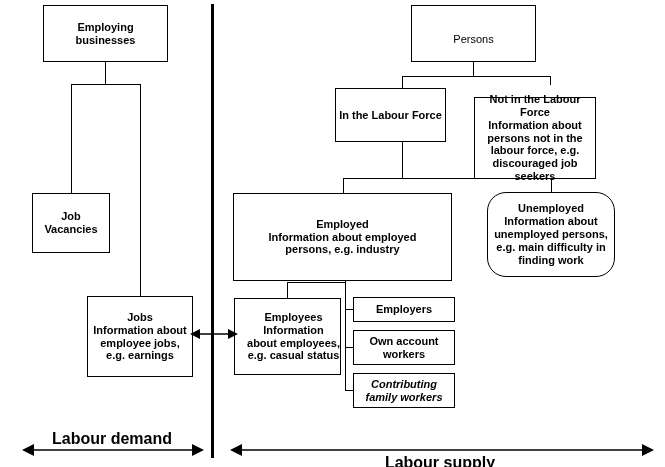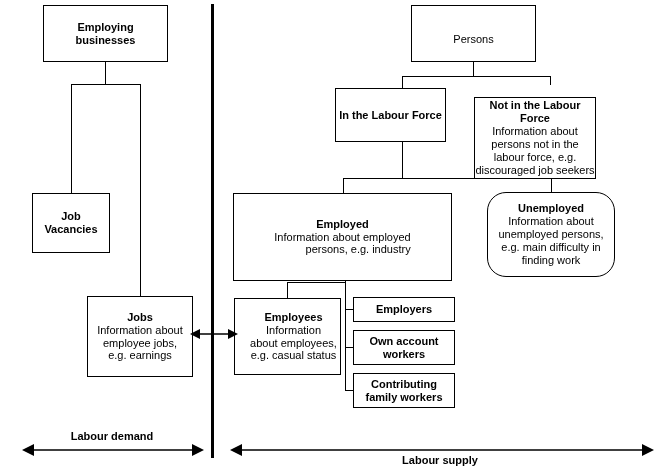--- a/index.html
+++ b/index.html
@@ -21,34 +21,34 @@
     display:flex;
     flex-direction:column;
     align-items:center;
     justify-content:center;
     text-align:center;
     line-height:1.18;
     z-index:5;
   }
   .box .ttl{font-weight:bold;font-size:11px;white-space:pre-line;}
   .box .ttl.reg{font-weight:normal;margin-top:12px;}
-  .box .desc{font-weight:normal;font-size:11px;white-space:pre-line;}
+  .box .desc{font-weight:bold;font-size:11px;white-space:pre-line;}
 
   
   .ln{position:absolute;background:#000;z-index:2;}
   .vl{width:1px;}
   .hl{height:1px;}
 
   
   .divider{position:absolute;background:#000;width:3px;z-index:8;}
 
   
   .axlabel{
     position:absolute;
-    font-size:11px;font-weight:bold;
+    font-size:16px;font-weight:bold;
     text-align:center;
     z-index:6;
     white-space:nowrap;
   }
   .arrowsvg{position:absolute;z-index:6;}
 </style>
 </head>
 <body>
 
 <div id="stage">
@@ -109,21 +109,21 @@
 labour force, e.g.
 discouraged job seekers</div>
   </div>
 
   <div class="ln vl" style="left:402px;top:142px;width:1px;height:36px;"></div>
 
   <div class="ln hl" style="left:343px;top:178px;width:209px;height:1px;"></div>
   <div class="ln vl" style="left:343px;top:178px;width:1px;height:15px;"></div>
   <div class="ln vl" style="left:551px;top:178px;width:1px;height:14px;"></div>
 
-  <div class="box" style="left:233px;top:193px;width:219px;height:88px;text-align:right;">
+  <div class="box" style="left:233px;top:193px;width:219px;height:88px;">
     <div class="ttl">Employed</div>
     <div class="desc">Information about employed
 persons, e.g. industry</div>
   </div>
 
   <div class="box" style="left:487px;top:192px;width:128px;height:85px;border-radius:19px;">
     <div class="ttl">Unemployed</div>
     <div class="desc">Information about
 unemployed persons,
 e.g. main difficulty in
@@ -149,21 +149,21 @@
 
   <div class="box" style="left:353px;top:330px;width:102px;height:35px;">
     <div class="ttl">Own account
 workers</div>
   </div>
 
   <div class="box" style="left:353px;top:297px;width:102px;height:25px;">
     <div class="ttl">Employers</div>
   </div>
 
-  <div class="box" style="left:353px;top:373px;width:102px;height:35px;">
+  <div class="box" style="left:353px;top:373px;width:102px;height:35px;font-style:italic;">
     <div class="ttl">Contributing
 family workers</div>
   </div>
 
   <div class="axlabel" style="left:24px;top:430px;width:176px;">Labour demand</div>
   <svg class="arrowsvg" style="left:22px;top:441px;" width="182" height="18" viewBox="0 0 182 18">
     <line x1="8" y1="9" x2="174" y2="9" stroke="#000" stroke-width="1.3"></line>
     <polygon points="0,9 12,3 12,15" fill="#000"></polygon>
     <polygon points="182,9 170,3 170,15" fill="#000"></polygon>
   </svg>

